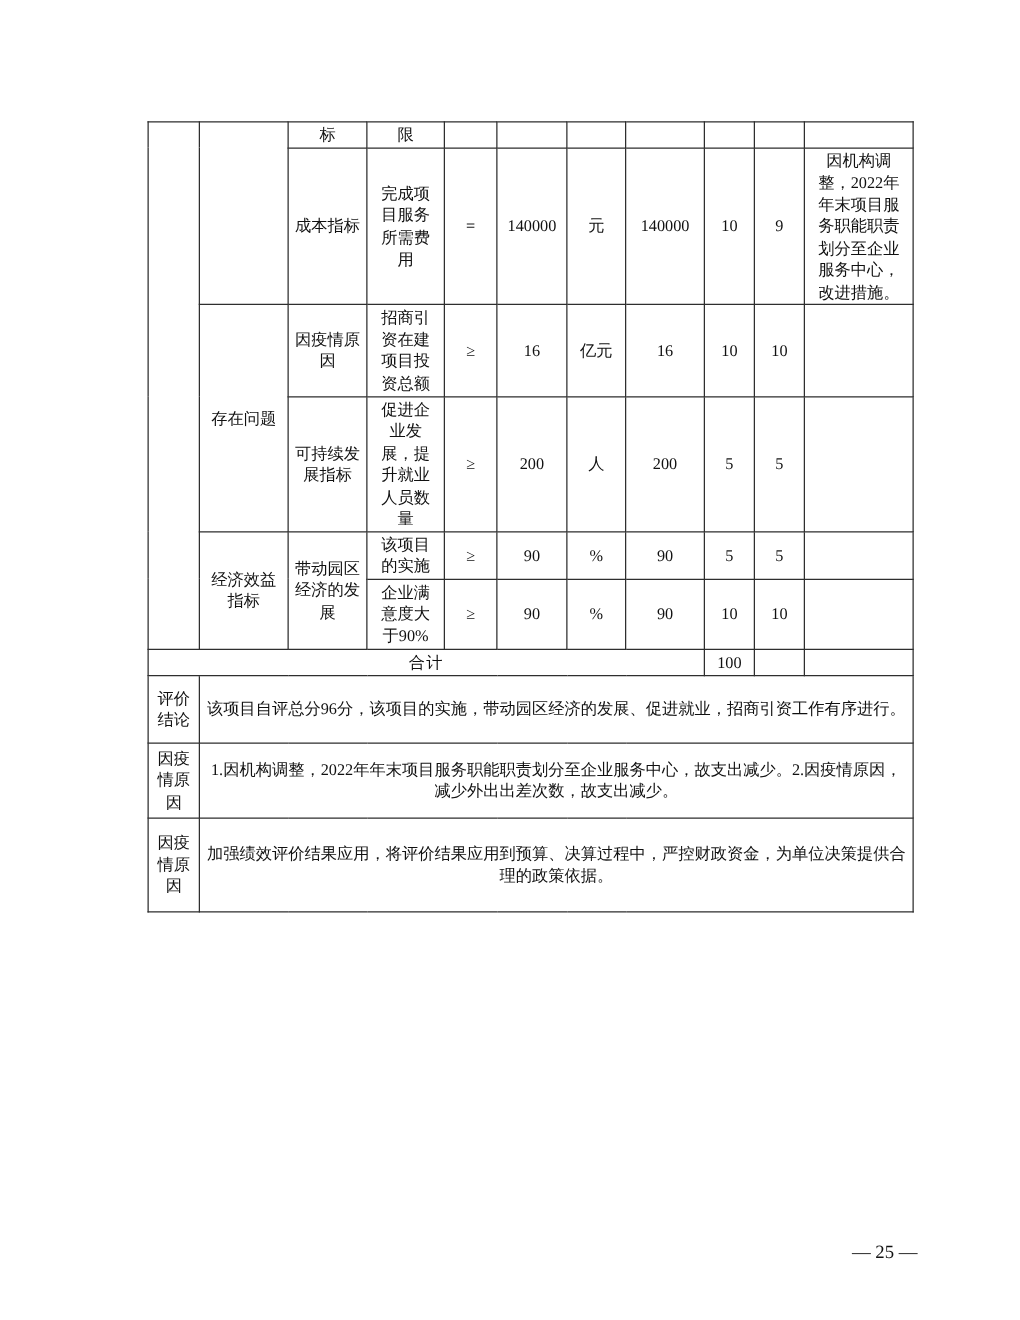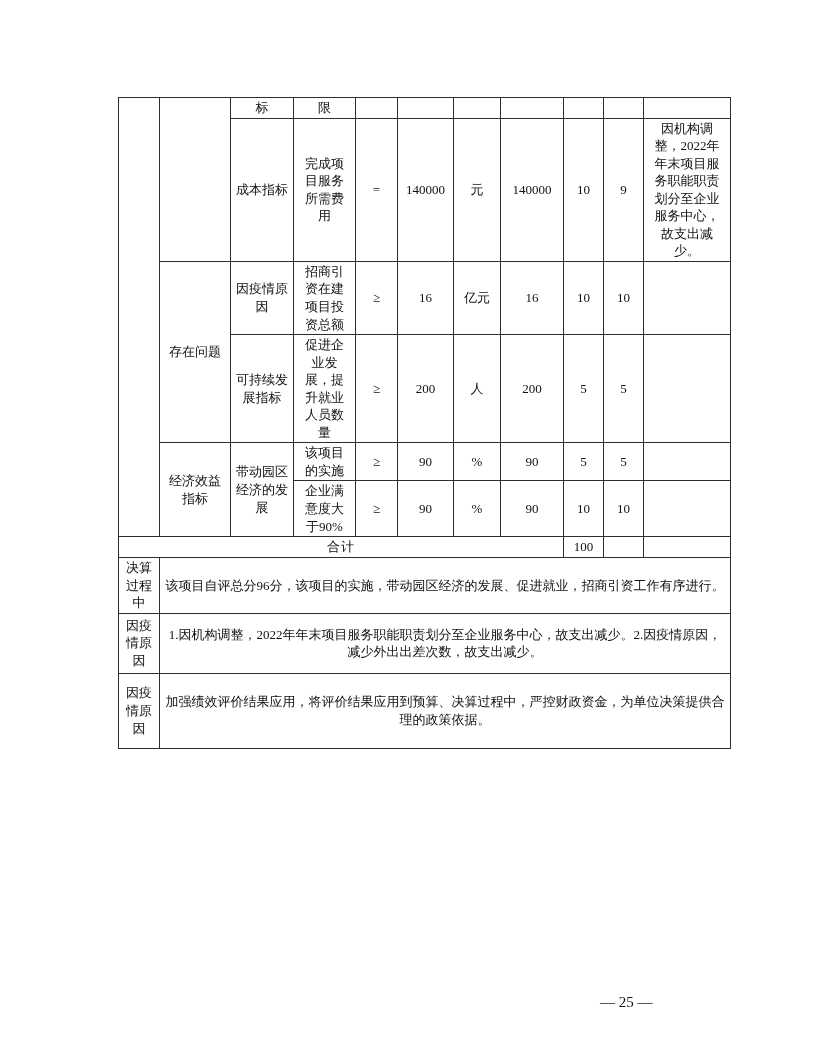--- a/index.html
+++ b/index.html
@@ -52,21 +52,21 @@
     line-height: 1.75;
     padding: 2px 9px;
     word-break: break-all;
   }
   td.total-label { letter-spacing: 1px; }
   .page-number {
     position: absolute;
     left: 600px;
     top: 994px;
     width: 134px;
-    text-align: left;
+    text-align: right;
     font-size: 15px;
     color: #111111;
   }
 </style>
 </head>
 <body>
 
 <div class="page">
 
   <table class="eval">
@@ -101,21 +101,21 @@
 
     <tr style="height:120px">
       <td class="txtcell">成本指标</td>
       <td class="txtcell">完成项目服务所需费用</td>
       <td>=</td>
       <td>140000</td>
       <td>元</td>
       <td>140000</td>
       <td>10</td>
       <td>9</td>
-      <td class="remark">因机构调整，2022年年末项目服务职能职责划分至企业服务中心，故支出减少。</td>
+      <td class="remark">因机构调整，2022年年末项目服务职能职责划分至企业服务中心，改进措施。</td>
     </tr>
 
     <tr style="height:72px">
       <td rowspan="2" class="txtcell">存在问题</td>
       <td class="txtcell">因疫情原因</td>
       <td class="txtcell">招商引资在建项目投资总额</td>
       <td>≥</td>
       <td>16</td>
       <td>亿元</td>
       <td>16</td>
@@ -161,21 +161,21 @@
     </tr>
 
     <tr style="height:21px">
       <td colspan="8" class="total-label">合计</td>
       <td>100</td>
       <td></td>
       <td></td>
     </tr>
 
     <tr style="height:54px">
-      <td class="sum-label">决算过程中</td>
+      <td class="sum-label">评价结论</td>
       <td colspan="10" class="sum-content">该项目自评总分96分，该项目的实施，带动园区经济的发展、促进就业，招商引资工作有序进行。</td>
     </tr>
 
     <tr style="height:60px">
       <td class="sum-label">因疫情原因</td>
       <td colspan="10" class="sum-content">1.因机构调整，2022年年末项目服务职能职责划分至企业服务中心，故支出减少。2.因疫情原因，减少外出出差次数，故支出减少。</td>
     </tr>
 
     <tr style="height:75px">
       <td class="sum-label">因疫情原因</td>

